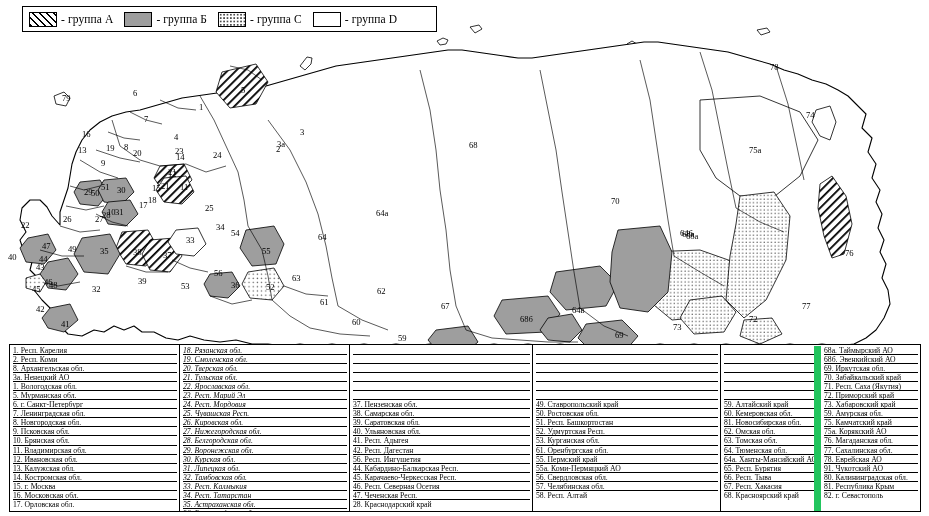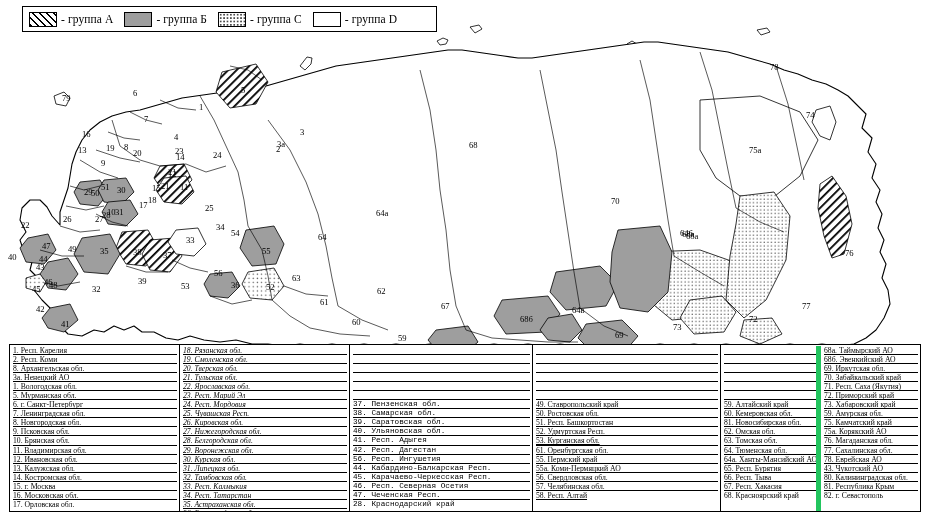--- a/index.html
+++ b/index.html
@@ -79,22 +79,22 @@
     overflow: hidden;
   }
   .idx-col {
     position: relative;
     border-right: 1px solid #000;
     padding: 1px 2px 0 3px;
   }
   .idx-col:last-child { border-right: none; }
   .c1 { width: 170px; }
   .c2 { width: 170px; font-style: italic; }
-  .c3 { width: 183px; font-family: Liberation Mono, monospace; }
-  .c4 { width: 188px; text-decoration: underline; }
+  .c3 { width: 183px; }
+  .c4 { width: 188px; }
   .c5 { width: 199px; }
   .idx-item {
     font-size: 7.7px;
     line-height: 9.05px;
     white-space: nowrap;
     overflow: hidden;
     border-bottom: 1px solid #000;
     height: 9.05px;
   }
   .idx-item:last-child { border-bottom: none; }
@@ -416,21 +416,21 @@
       <div class="idx-item">61. Оренбургская обл.</div>
       <div class="idx-item">55. Пермский край</div>
       <div class="idx-item">55а. Коми-Пермяцкий АО</div>
       <div class="idx-item">56. Свердловская обл.</div>
       <div class="idx-item">57. Челябинская обл.</div>
       <div class="idx-item">58. Респ. Алтай</div>
     </div>
 
     <div class="idx-col c5">
       <div style="display:flex; height:100%;">
-        <div style="width:97px; border-right:5px solid #22c55e;">
+        <div style="width:97px; border-right:7px solid #22c55e;">
           <div class="pad-top"></div>
           <div class="pad-top"></div>
           <div class="pad-top"></div>
           <div class="pad-top"></div>
           <div class="pad-top"></div>
           <div class="pad-top"></div>
           <div class="idx-item">59. Алтайский край</div>
           <div class="idx-item">60. Кемеровская обл.</div>
           <div class="idx-item">81. Новосибирская обл.</div>
           <div class="idx-item">62. Омская обл.</div>
@@ -449,21 +449,21 @@
           <div class="idx-item">70. Забайкальский край</div>
           <div class="idx-item">71. Респ. Саха (Якутия)</div>
           <div class="idx-item">72. Приморский край</div>
           <div class="idx-item">73. Хабаровский край</div>
           <div class="idx-item">59. Амурская обл.</div>
           <div class="idx-item">75. Камчатский край</div>
           <div class="idx-item">75а. Корякский АО</div>
           <div class="idx-item">76. Магаданская обл.</div>
           <div class="idx-item">77. Сахалинская обл.</div>
           <div class="idx-item">78. Еврейская АО</div>
-          <div class="idx-item">43. Чукотский АО</div>
+          <div class="idx-item">91. Чукотский АО</div>
           <div class="idx-item">80. Калининградская обл.</div>
           <div class="idx-item">81. Республика Крым</div>
           <div class="idx-item">82. г. Севастополь</div>
         </div>
       </div>
     </div>
 
   </div>
 </div>
 

